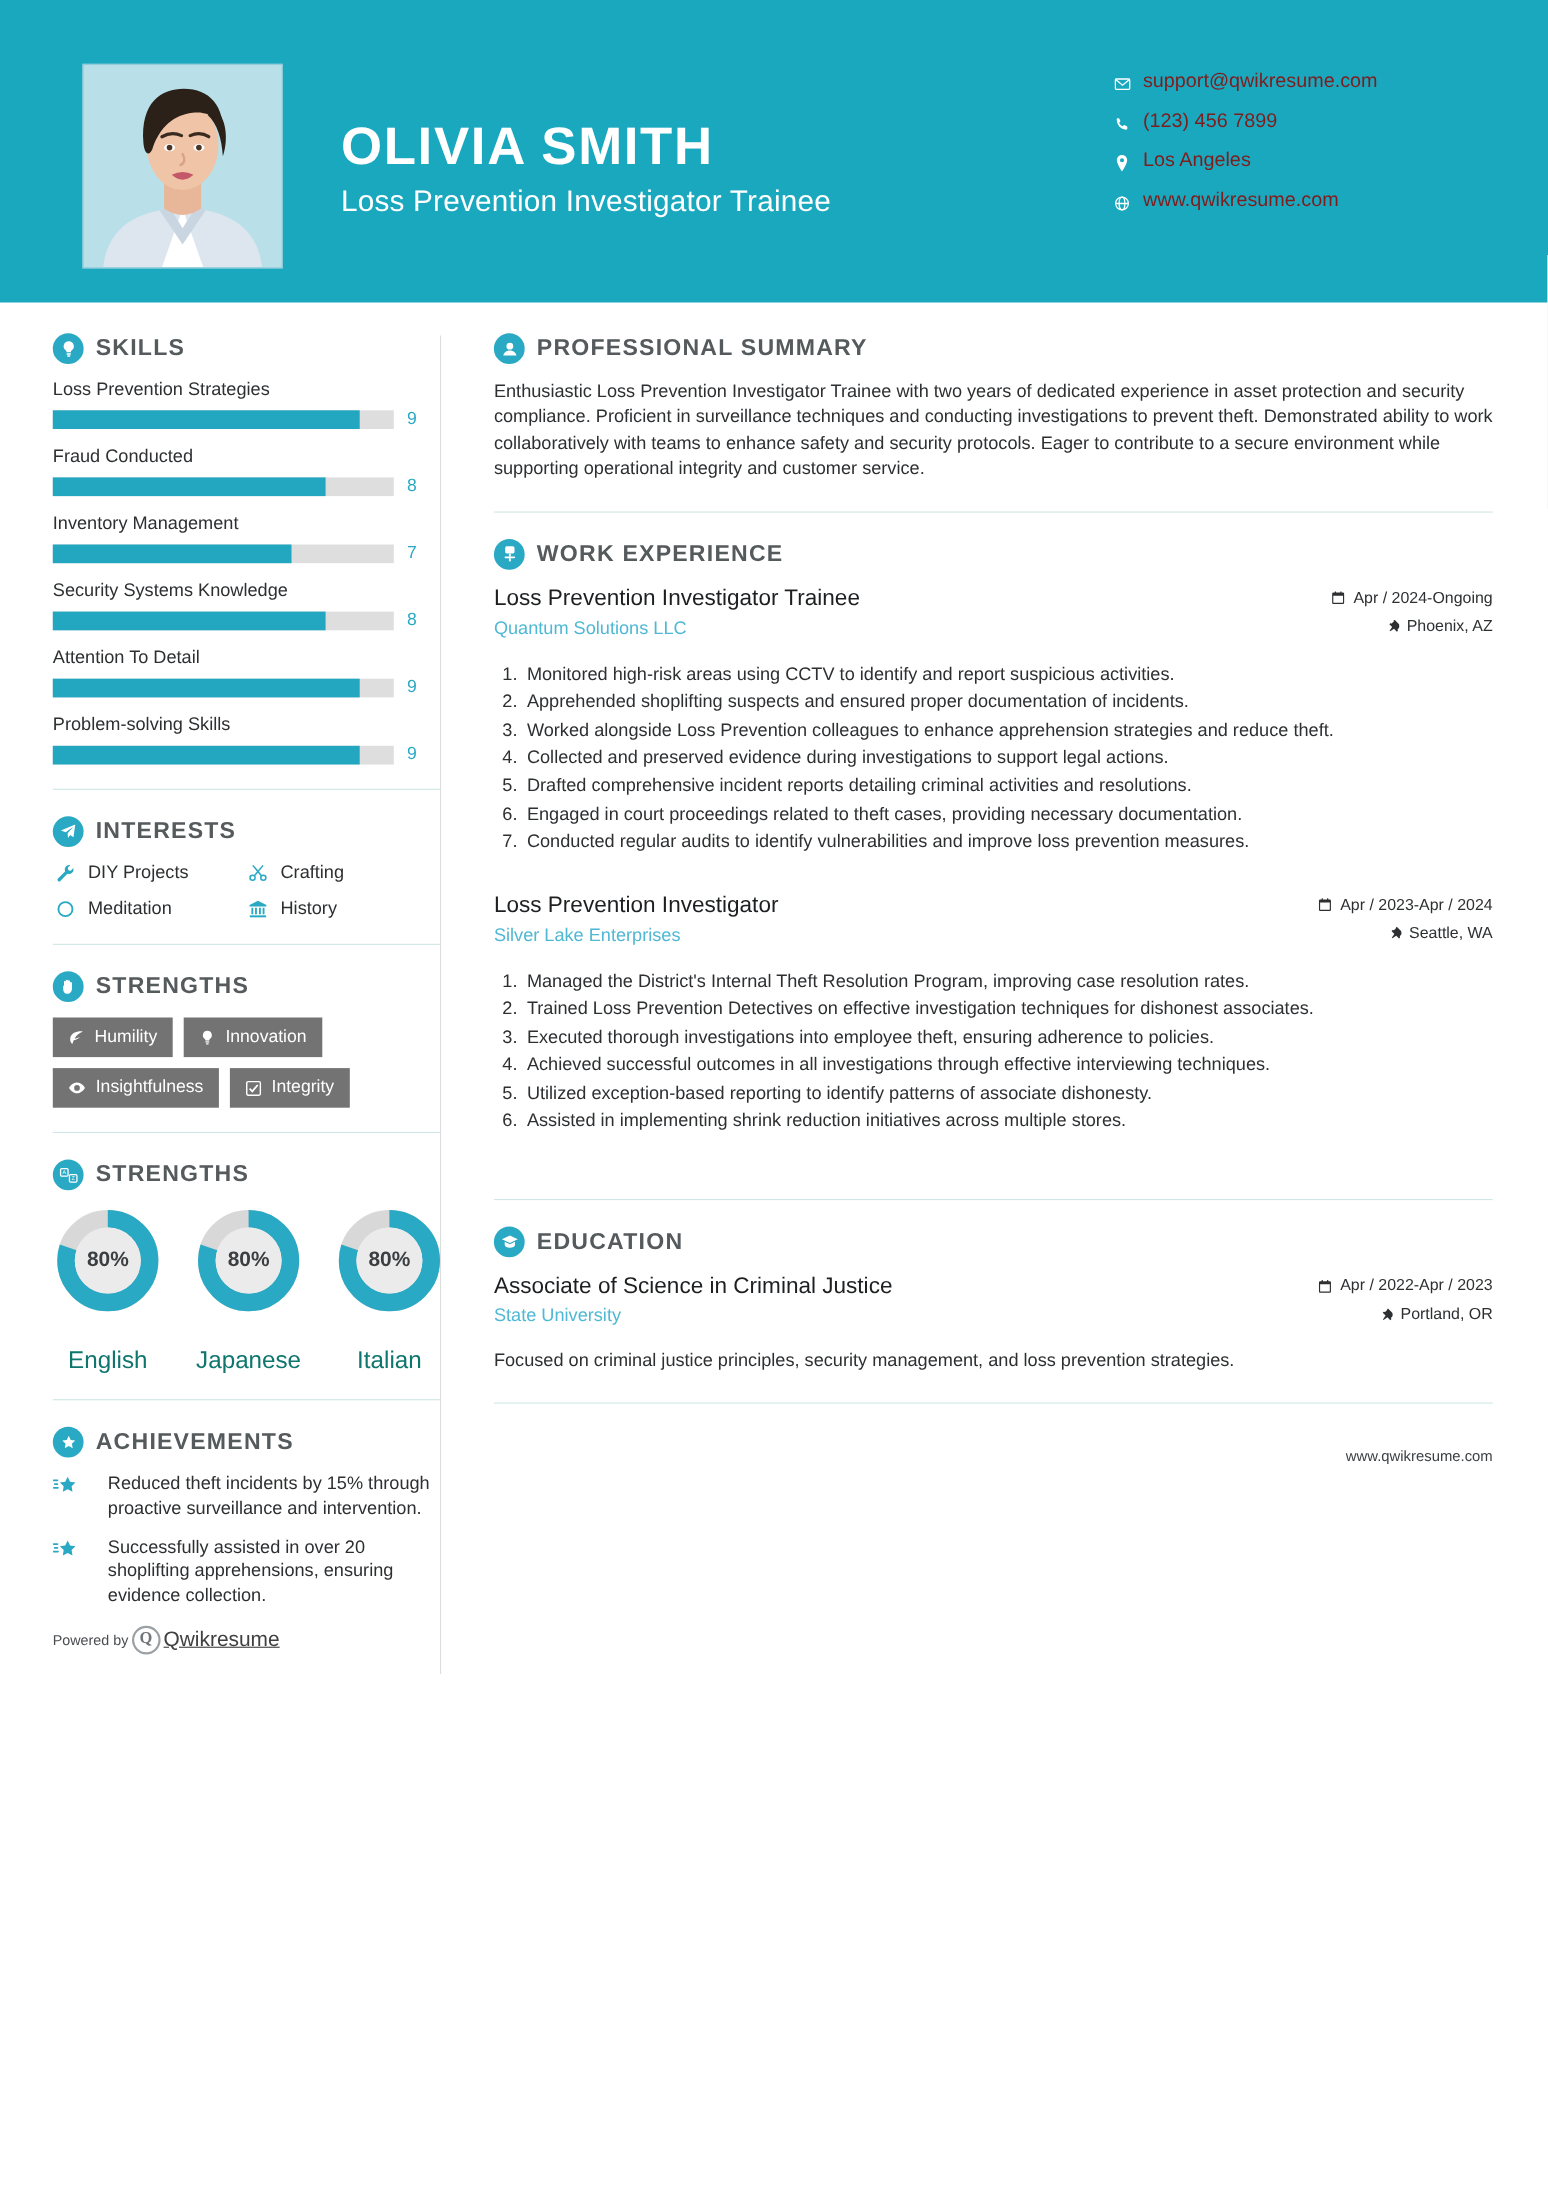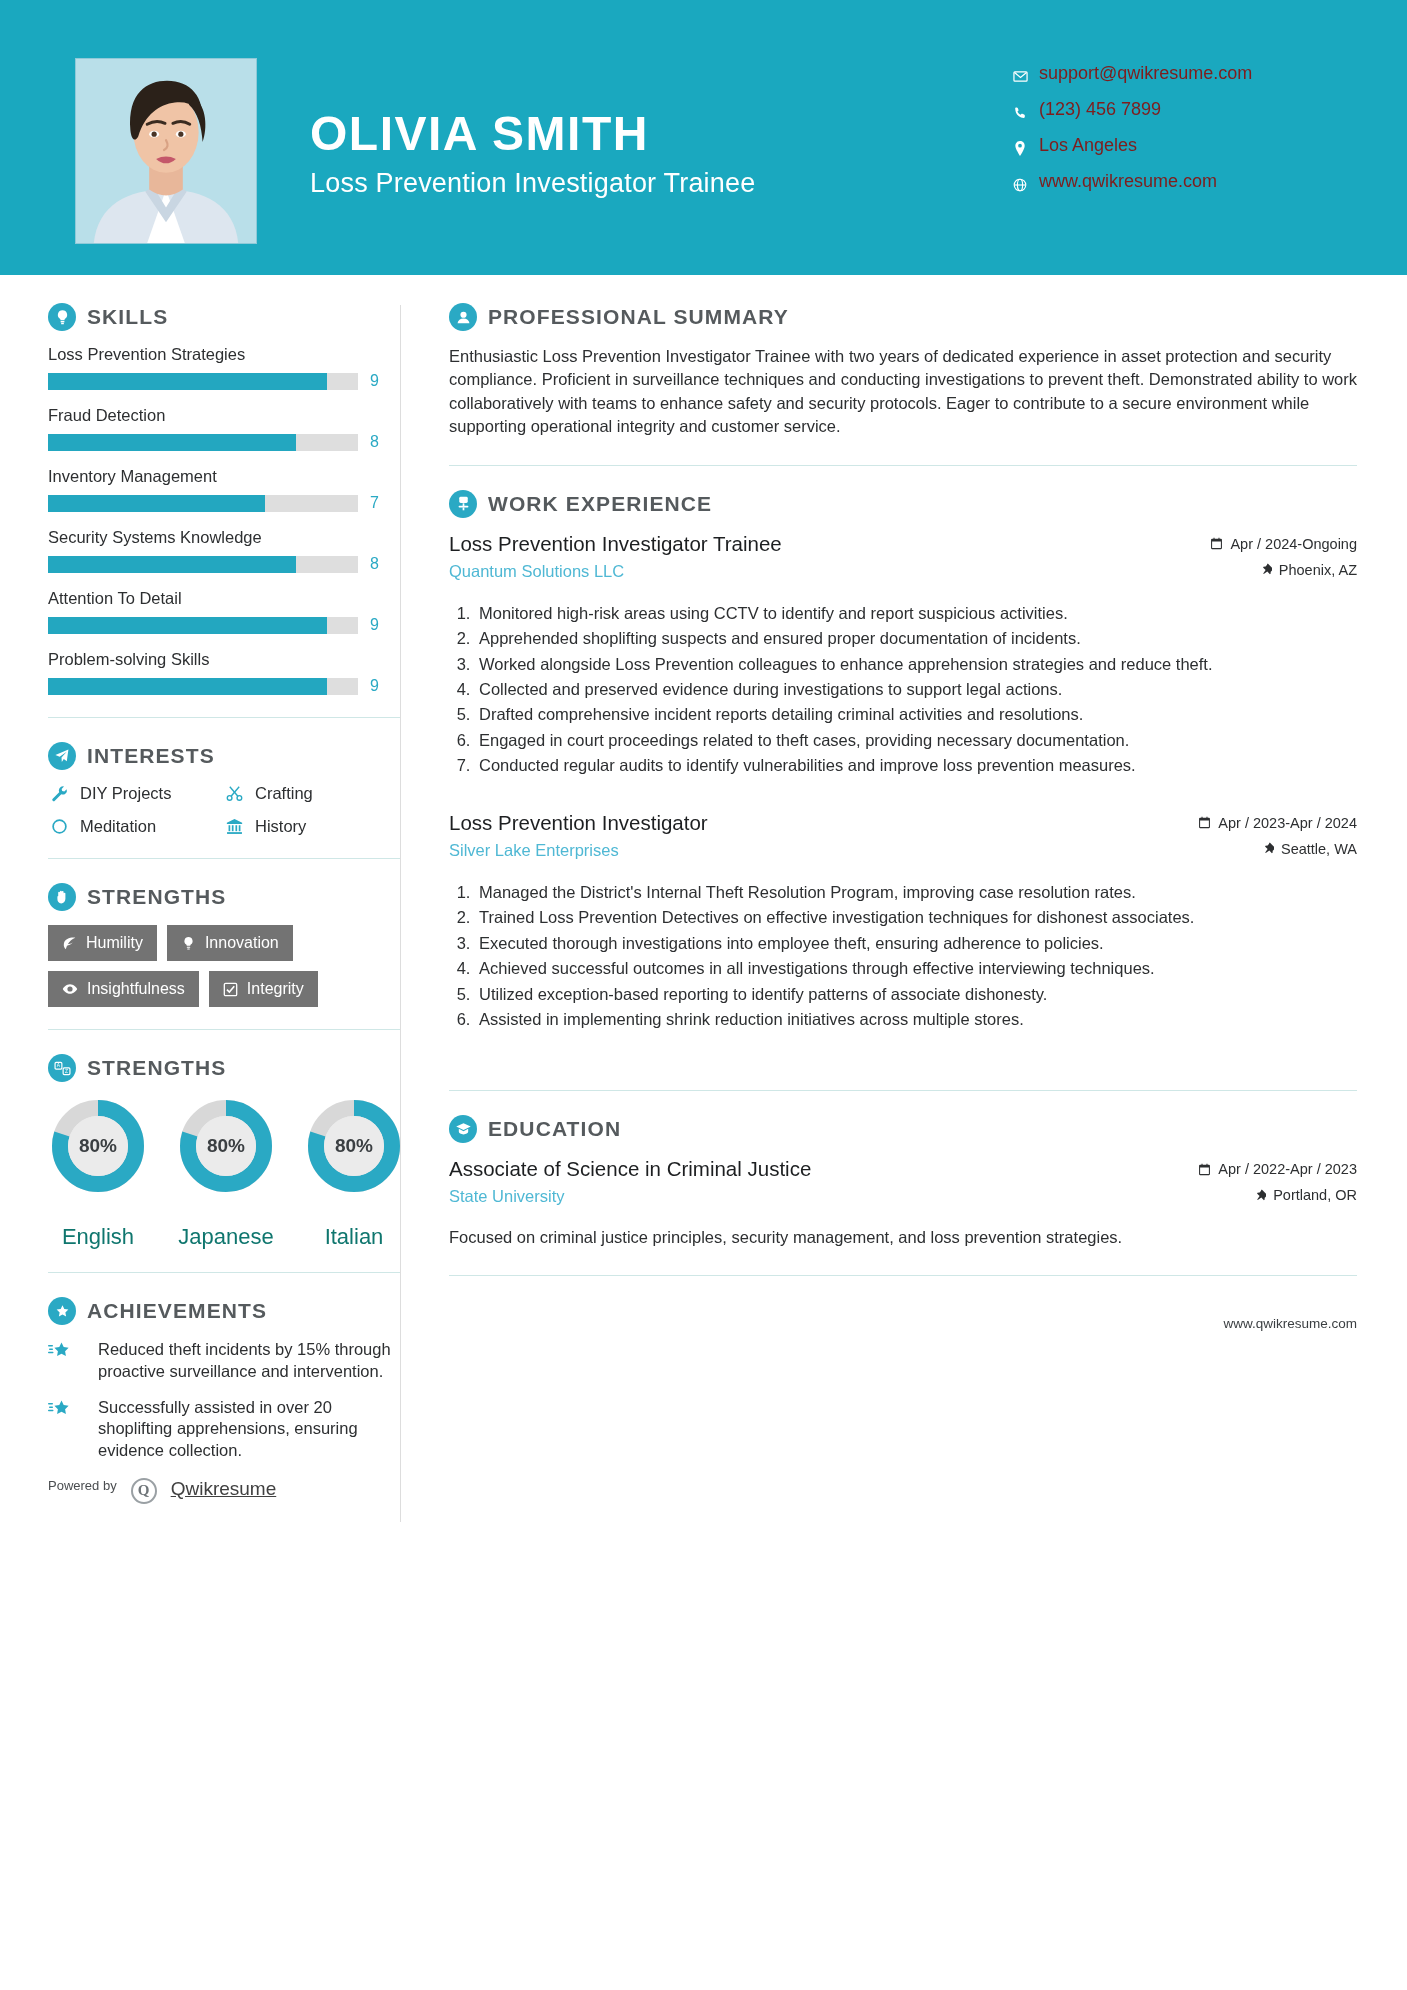--- a/index.html
+++ b/index.html
@@ -197,21 +197,21 @@
     color: #0f766e;
   }
 
   
   .ach { display: flex; gap: 24px; margin-bottom: 14px; }
   .ach-ico { flex: none; width: 26px; color: #2aa9c4; padding-top: 2px; }
   .ach-txt { font-size: 16.5px; color: #2d2f31; line-height: 1.32; }
 
   
   .powered {
-    display: flex; align-items: flex-start; gap: 14px;
+    display: flex; align-items: center; gap: 3px;
     margin-top: 16px; padding-bottom: 18px;
   }
   .powered-lbl { font-size: 13px; color: #4a4d50; }
   .q-badge {
     width: 26px; height: 26px; border-radius: 50%;
     border: 2px solid #9aa0a4;
     display:flex; align-items:center; justify-content:center;
     font-size: 15px; font-weight: bold; color: #6f7579;
     font-family: "Liberation Serif", serif;
   }
@@ -373,21 +373,21 @@
             <div class="skill">
               <div class="skill-name">Loss Prevention Strategies</div>
               <div class="skill-row">
                 <div class="bar-track">
                   <div class="bar-fill" style="width:90%"></div>
                 </div>
                 <div class="skill-val">9</div>
               </div>
             </div>
             <div class="skill">
-              <div class="skill-name">Fraud Detection</div>
+              <div class="skill-name">Fraud Conducted</div>
               <div class="skill-row">
                 <div class="bar-track">
                   <div class="bar-fill" style="width:80%"></div>
                 </div>
                 <div class="skill-val">8</div>
               </div>
             </div>
             <div class="skill">
               <div class="skill-name">Inventory Management</div>
               <div class="skill-row">

